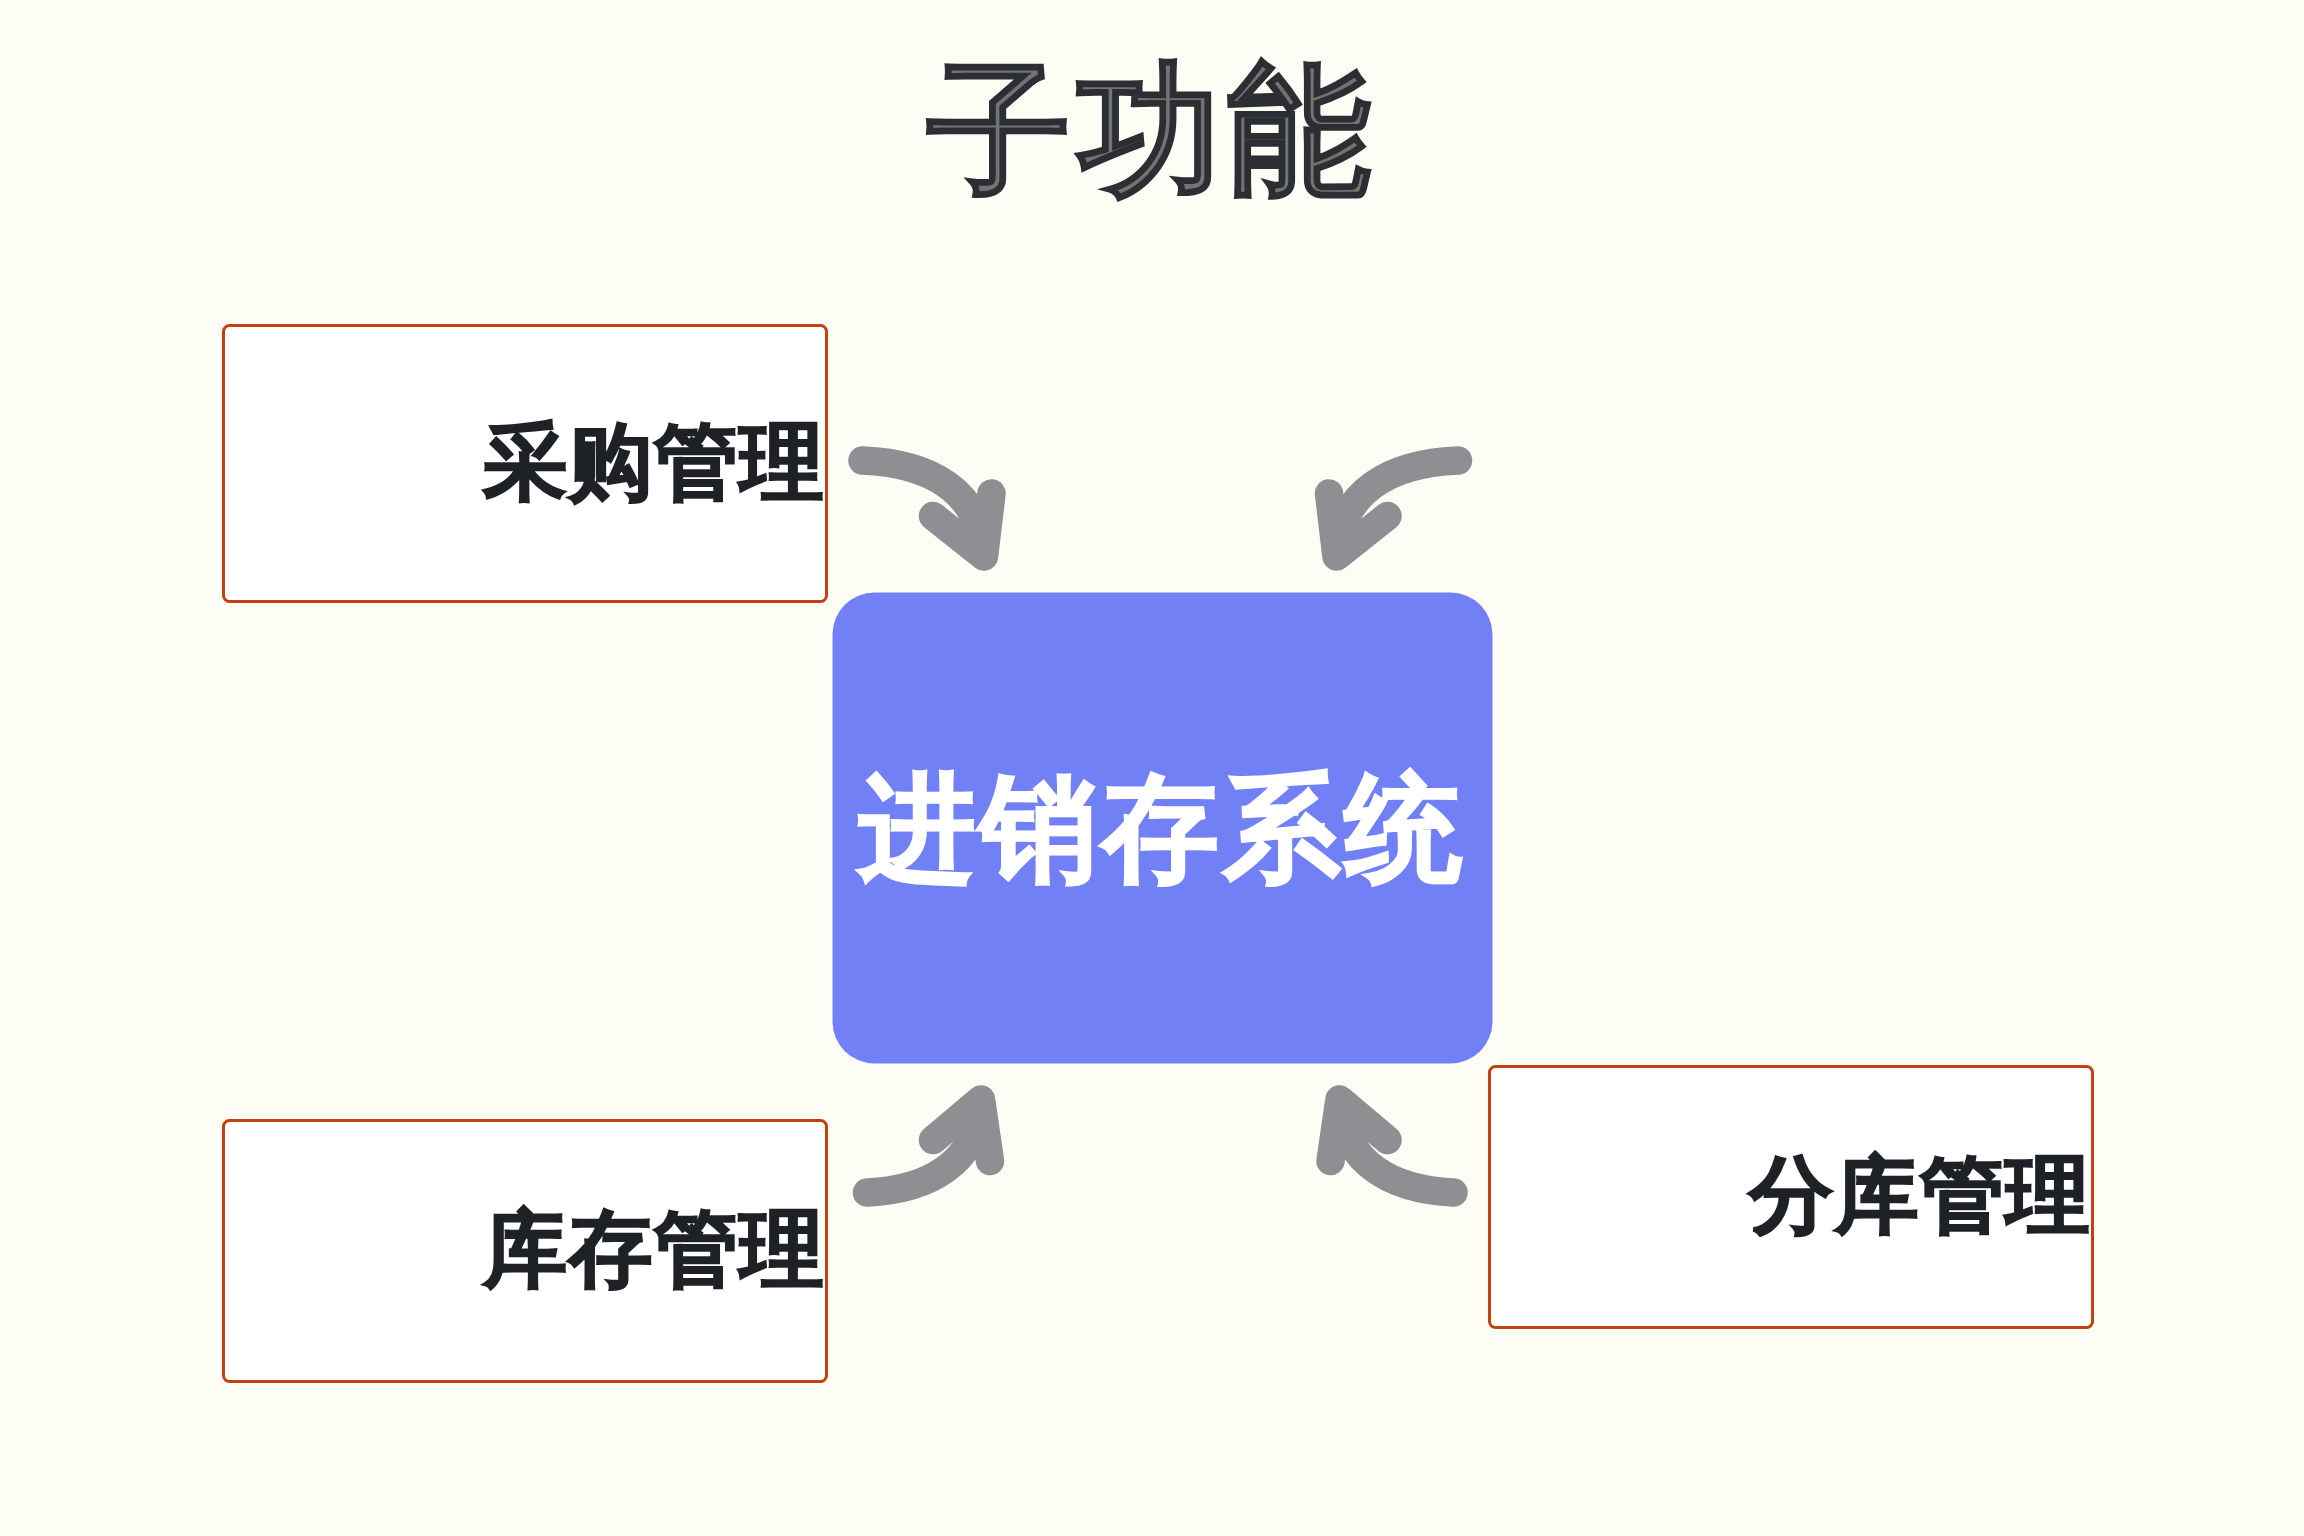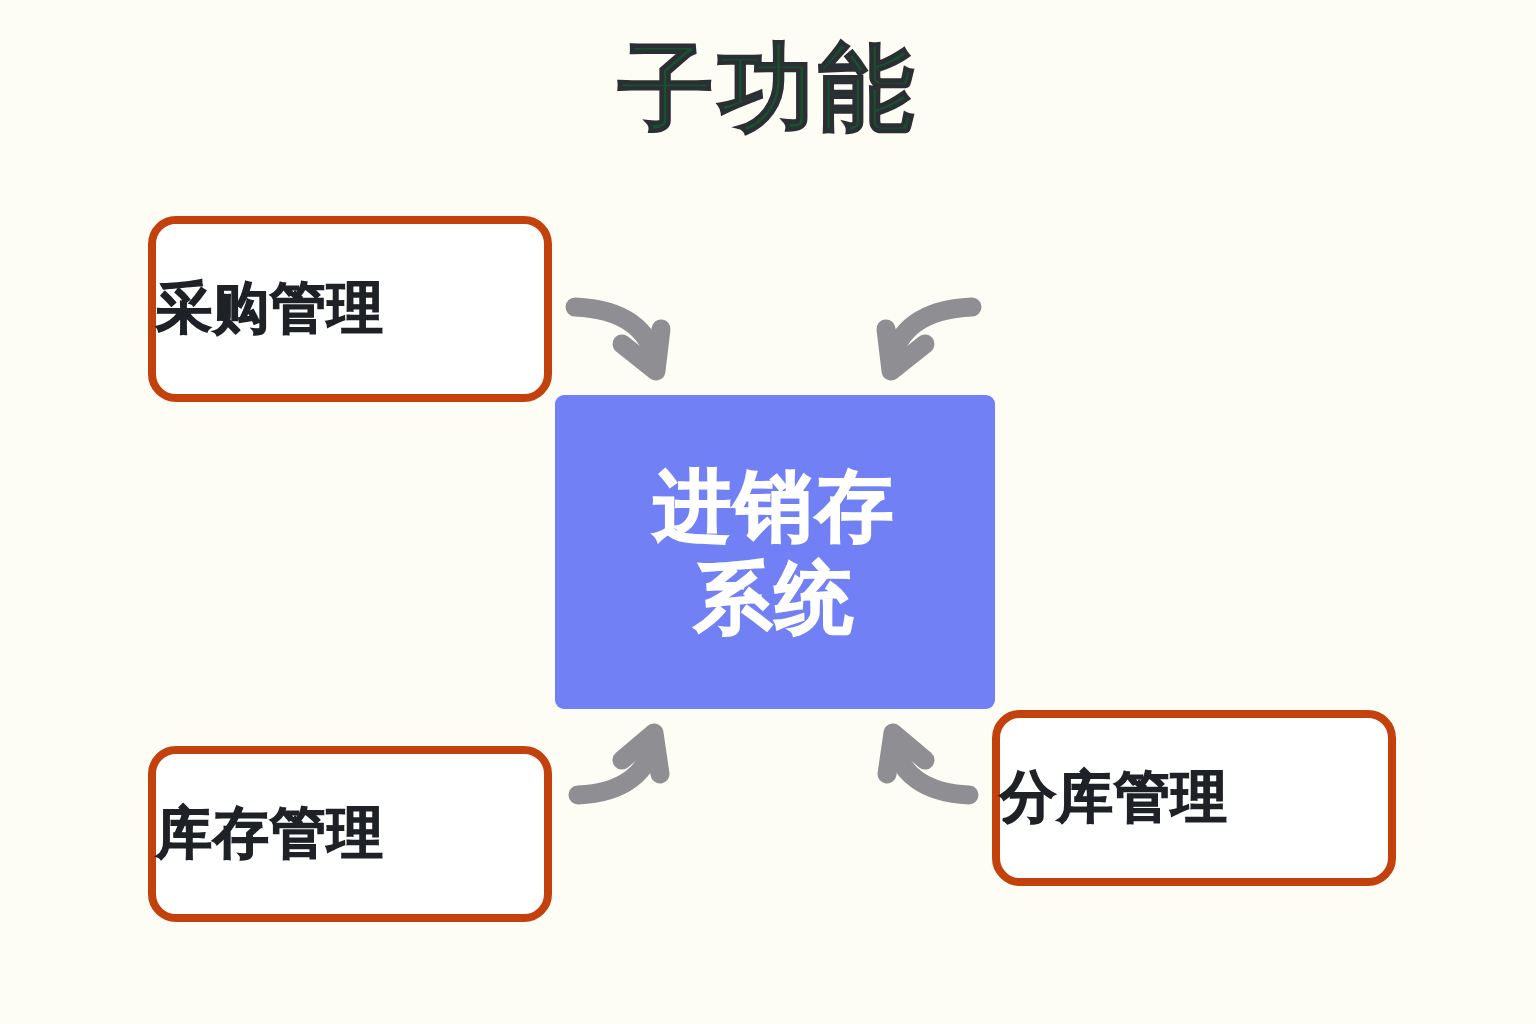--- a/index.html
+++ b/index.html
@@ -22,35 +22,35 @@
   
   .page-title {
     position: absolute;
     left: 0;
     top: 34px;
     width: 1536px;
     text-align: center;
     font-size: 96px;
     line-height: 1.12;
     font-weight: 900;
-    color: #14532d;
+    color: #737373;
     letter-spacing: 4px;
     -webkit-text-stroke: 1.5px #2B2F33;
   }
 
   
   .node-box {
     position: absolute;
     box-sizing: border-box;
     background: #FFFFFF;
-    border: 8px solid #c2410c;
-    border-radius: 28px;
+    border: 2px solid #c2410c;
+    border-radius: 5px;
     display: flex;
     align-items: center;
-    justify-content: flex-start;
+    justify-content: flex-end;
   }
   .node-label {
     font-size: 56px;
     font-weight: 900;
     color: #1E2227;
     letter-spacing: 1px;
     white-space: nowrap;
     -webkit-text-stroke: 1.2px #1E2227;
   }
 
@@ -60,23 +60,23 @@
   #node-warehouse { left: 992px;  top: 710px; width: 404px; height: 176px; }
 
   
   #node-hub {
     position: absolute;
     left: 555px;
     top: 395px;
     width: 440px;
     height: 314px;
     background: #7280F5;
-    border-radius: 9px;
+    border-radius: 28px;
     display: flex;
-    flex-direction: column;
+    flex-direction: row;
     align-items: center;
     justify-content: center;
   }
   .hub-line {
     font-size: 78px;
     font-weight: 900;
     color: #FFFFFF;
     line-height: 1.18;
     letter-spacing: 3px;
     white-space: nowrap;

